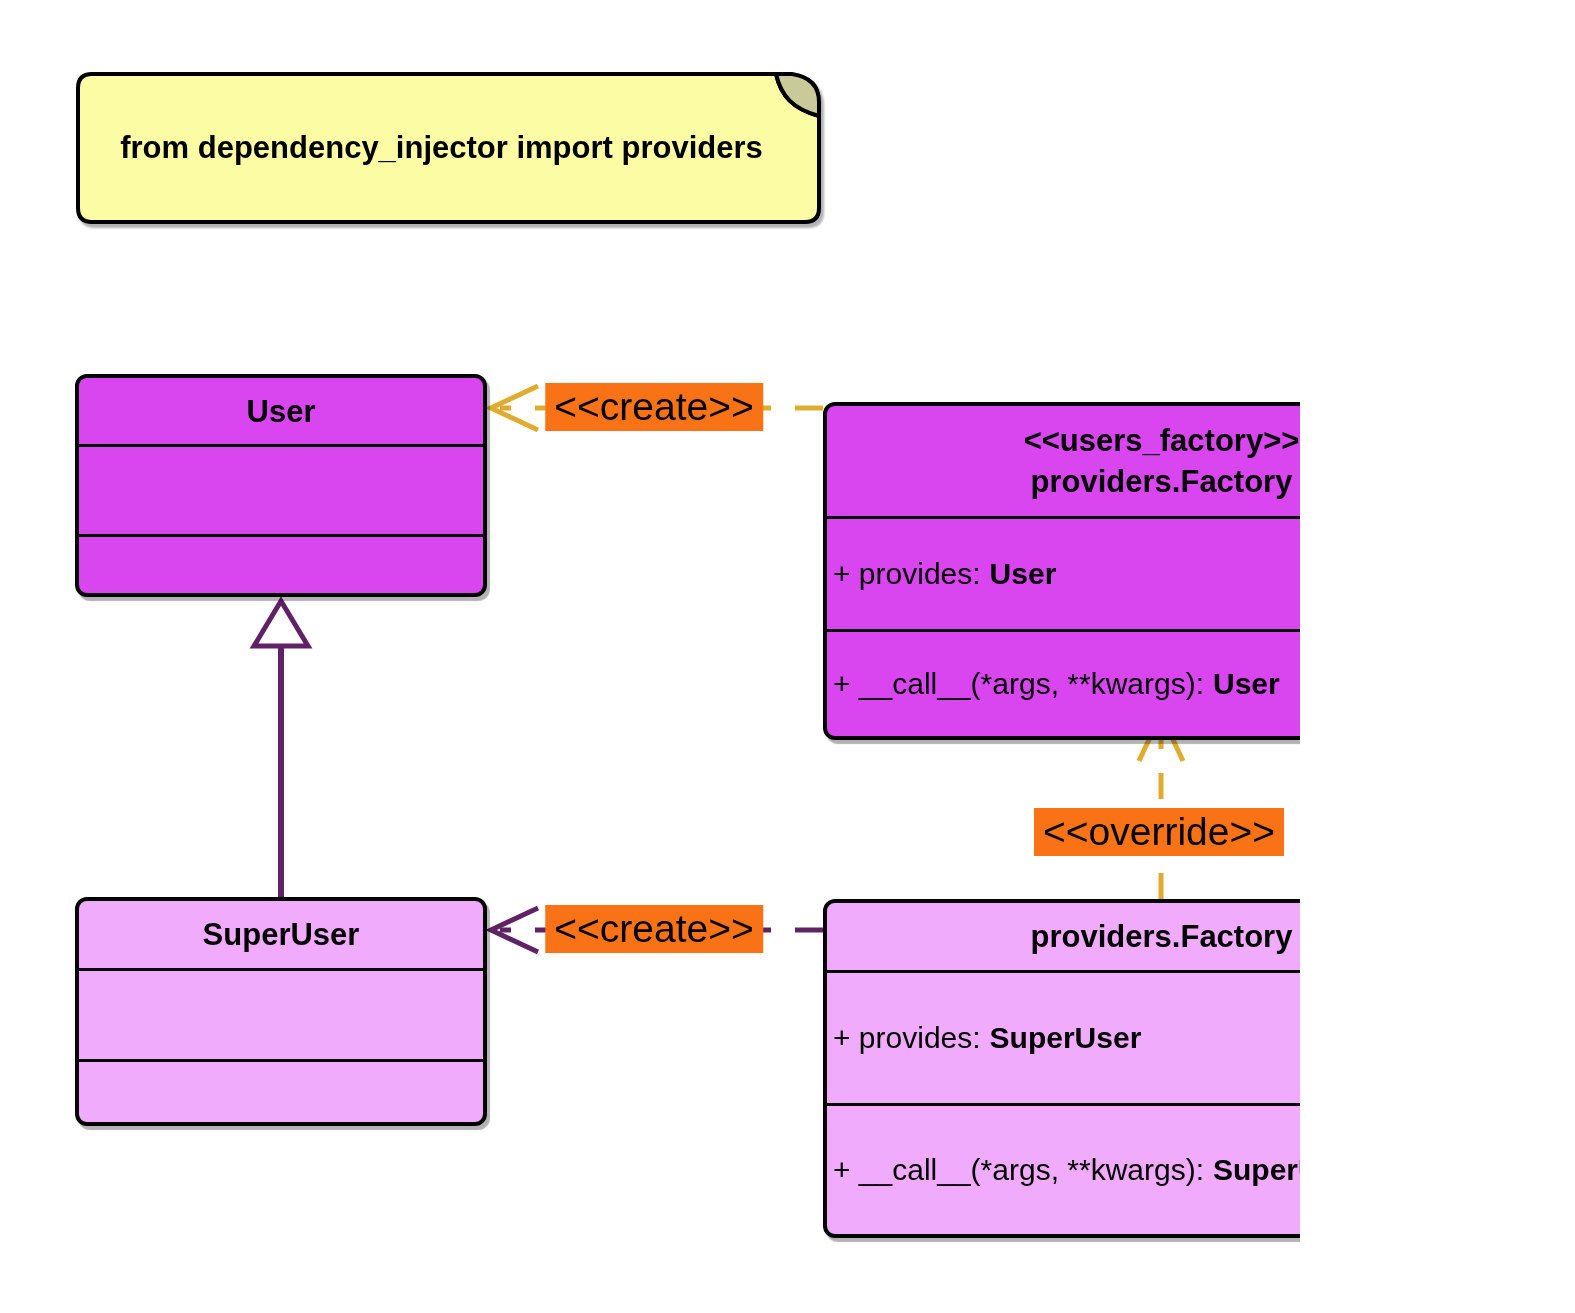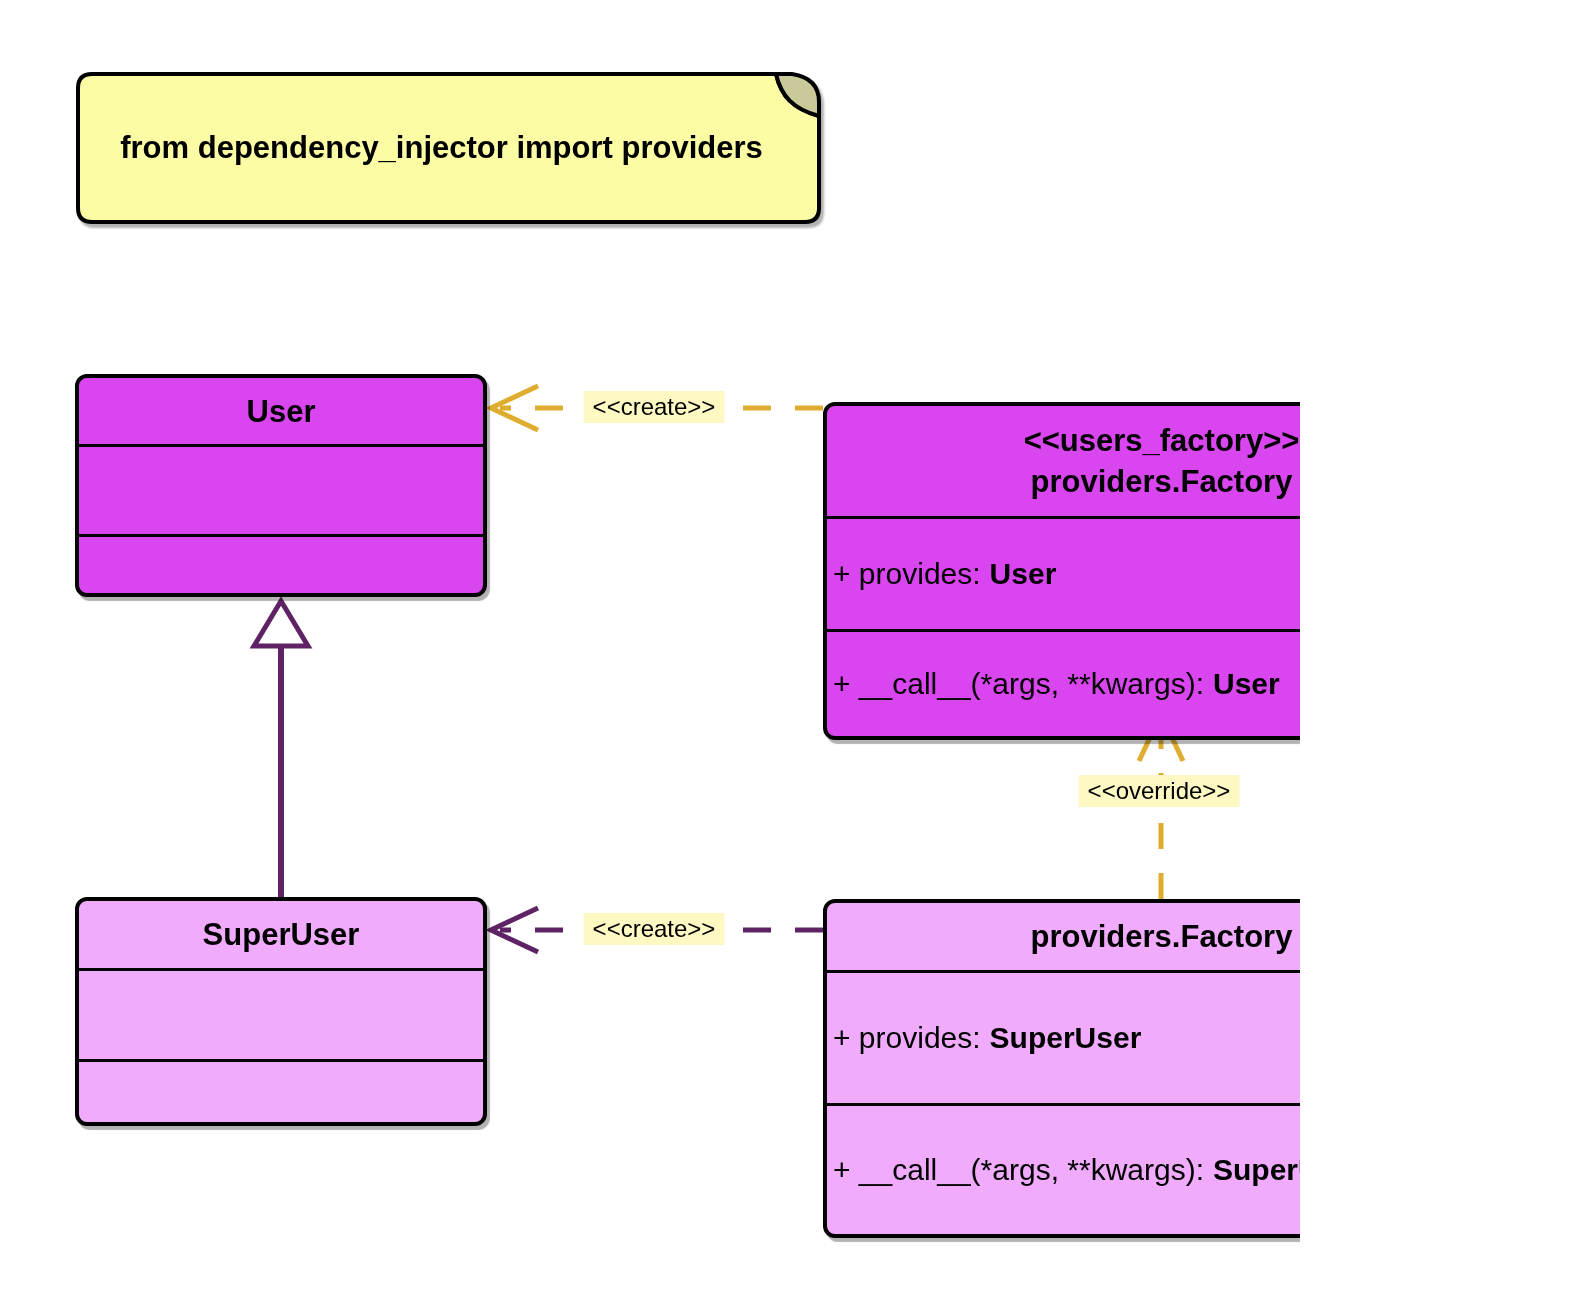--- a/index.html
+++ b/index.html
@@ -51,22 +51,22 @@
   .member-comp {
     display: flex; align-items: center;
     padding: 0 6px; font-size: 30px; color: #000; white-space: nowrap;
   }
   .member-type { font-weight: bold; margin-left: 9px; }
 
   
   .edge-label {
     position: absolute; z-index: 3;
     transform: translate(-50%, -50%);
-    background: #fef9c3; padding: 2px 9px;
-    font-size: 24px; color: #000; white-space: nowrap;
+    background: #f97316; padding: 2px 9px;
+    font-size: 39px; color: #000; white-space: nowrap;
   }
 </style>
 </head>
 <body>
 
 <div class="canvas">
 
   <svg class="edges-svg" width="1575" height="1313" viewBox="0 0 1575 1313">
 
     <g>
@@ -138,15 +138,15 @@
       <span class="member-type">SuperUser</span>
     </div>
     <div class="compartment member-comp">
       <span>+ __call__(*args, **kwargs):</span>
       <span class="member-type">SuperUser</span>
     </div>
   </div>
 
   <div class="edge-label" style="left:654px; top:407px;">&lt;&lt;create&gt;&gt;</div>
   <div class="edge-label" style="left:654px; top:929px;">&lt;&lt;create&gt;&gt;</div>
-  <div class="edge-label" style="left:1159px; top:791px;">&lt;&lt;override&gt;&gt;</div>
+  <div class="edge-label" style="left:1159px; top:832px;">&lt;&lt;override&gt;&gt;</div>
 
 </div>
 
 </body></html>

